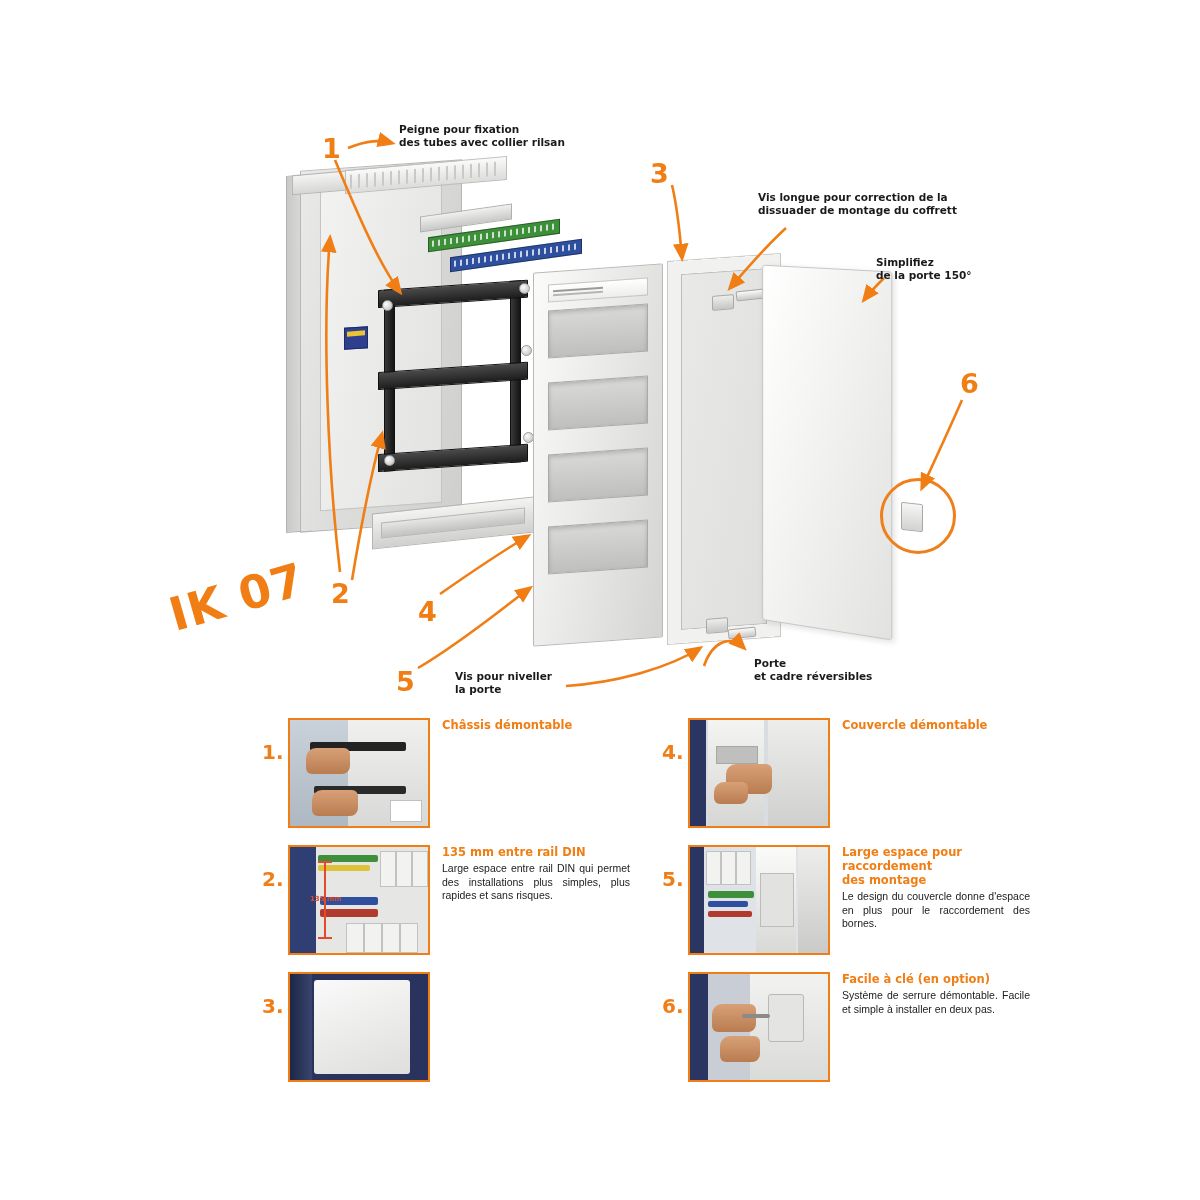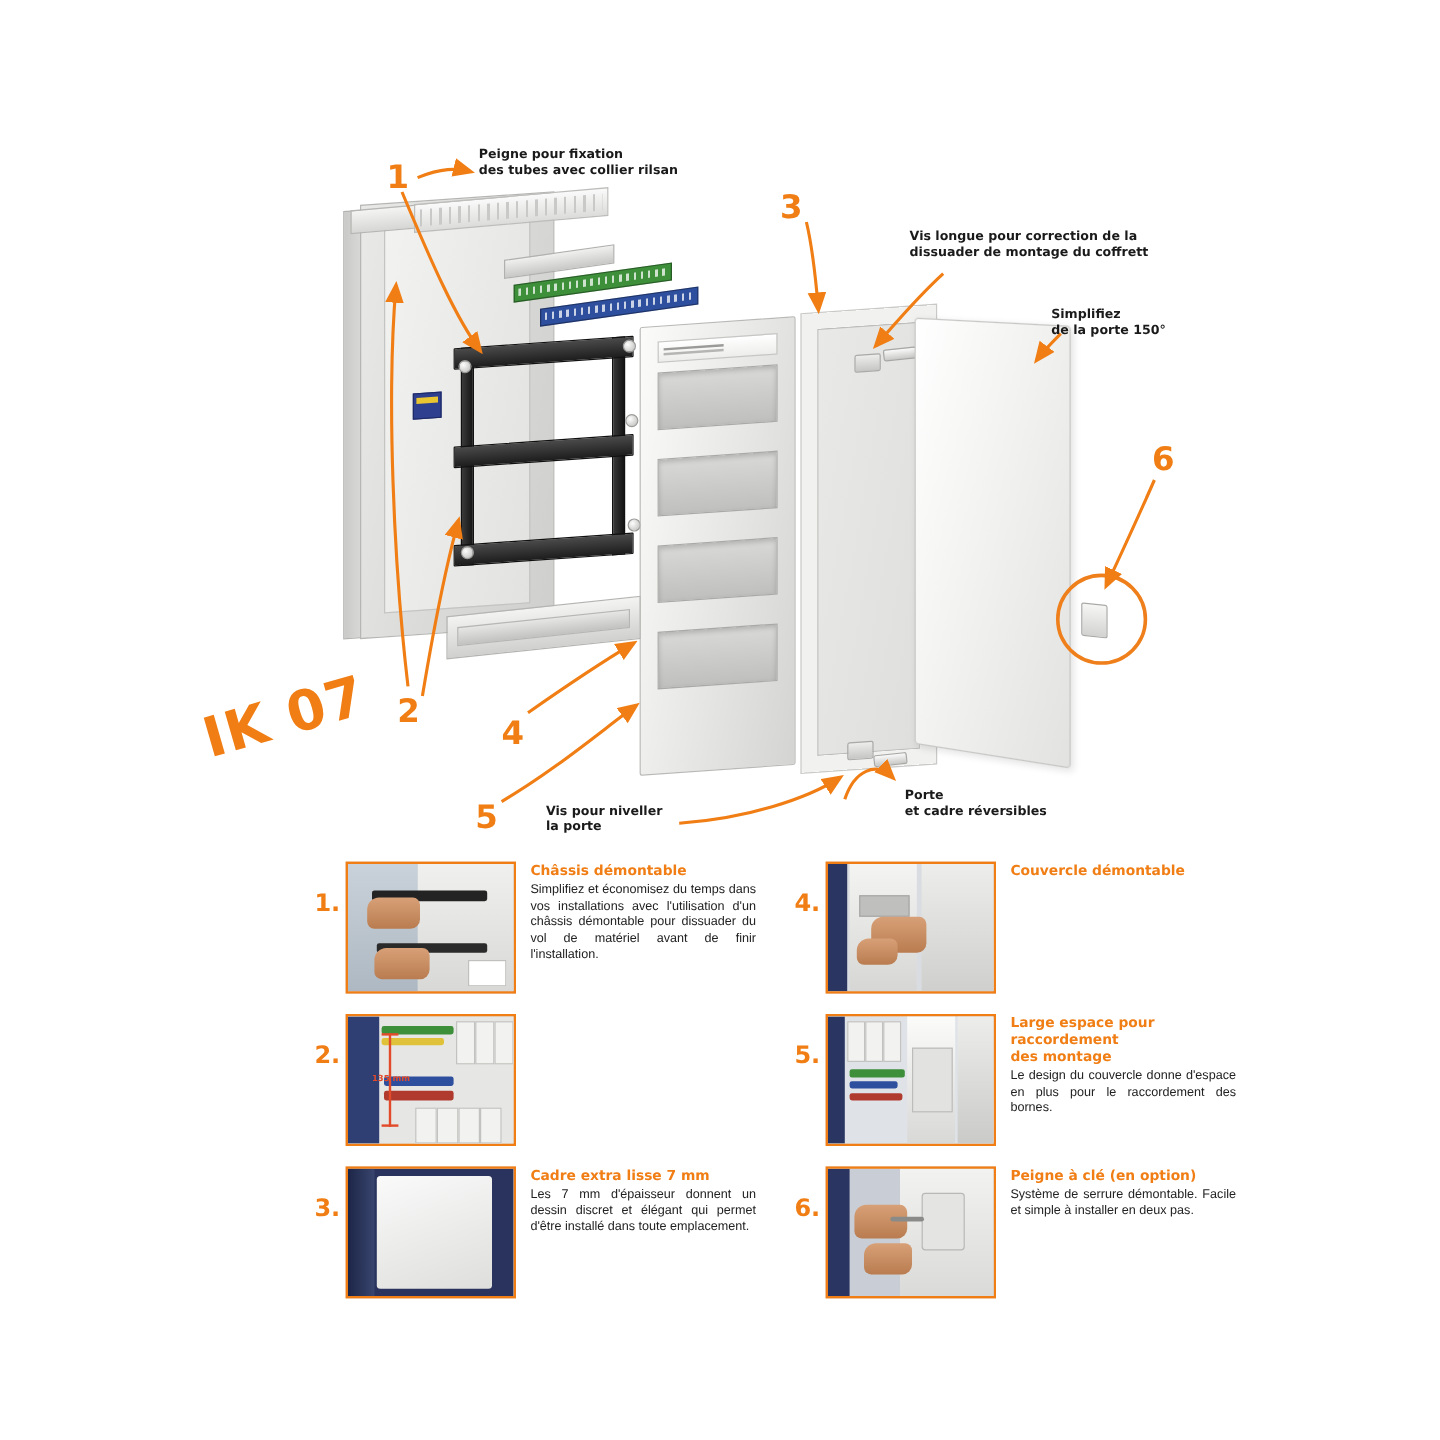--- a/index.html
+++ b/index.html
@@ -459,21 +459,20 @@
           <div class="t-panel" style="left:58px;top:0;width:80px;height:106px;background:linear-gradient(180deg,#f0f0ee,#d8d8d6)"></div>
           <div class="t-panel" style="left:0;top:0;width:58px;height:106px;background:linear-gradient(180deg,#c9d2da,#aeb8c2)"></div>
           <div class="t-rail" style="left:20px;top:22px;width:96px;height:9px;background:#232323"></div>
           <div class="t-rail" style="left:24px;top:66px;width:92px;height:8px;background:#2a2a2a"></div>
           <div class="t-hand" style="left:16px;top:28px;width:44px;height:26px"></div>
           <div class="t-hand" style="left:22px;top:70px;width:46px;height:26px"></div>
           <div class="t-panel" style="left:100px;top:80px;width:30px;height:20px;background:#ffffff;border:1px solid #c0c0be"></div>
         </div>
         <div class="ftext">
           <div class="ftitle">Châssis démontable</div>
-          <div class="fbody">Simplifiez et économisez du temps dans vos installations avec l'utilisation d'un châssis démontable pour dissuader du vol de matériel avant de finir l'installation.</div>
         </div>
       </div>
 
       <div class="frow">
         <div class="fnum">2.</div>
         <div class="fthumb">
           <div class="t-bg-blue" style="background:#e6e6e4"></div>
           <div class="t-panel" style="left:0;top:0;width:26px;height:106px;background:#2f3f74"></div>
           <div class="t-wire" style="left:28px;top:8px;width:60px;height:7px;background:#3d8f3a"></div>
           <div class="t-wire" style="left:28px;top:18px;width:52px;height:6px;background:#e0c23a"></div>
@@ -484,32 +483,32 @@
           <div class="t-wire" style="left:30px;top:62px;width:58px;height:8px;background:#b03a2e"></div>
           <div class="t-breaker" style="left:56px;top:76px;width:16px;height:28px"></div>
           <div class="t-breaker" style="left:74px;top:76px;width:16px;height:28px"></div>
           <div class="t-breaker" style="left:92px;top:76px;width:16px;height:28px"></div>
           <div class="t-breaker" style="left:110px;top:76px;width:16px;height:28px"></div>
           <div class="measure-line" style="left:34px;top:14px;width:2px;height:78px"></div>
           <div class="measure-line" style="left:28px;top:14px;width:14px;height:2px"></div>
           <div class="measure-line" style="left:28px;top:90px;width:14px;height:2px"></div>
           <div class="measure-txt" style="left:20px;top:48px">135 mm</div>
         </div>
+        <div class="ftext">
+          <div class="ftitle">135 mm entre rail DIN</div>
+          <div class="fbody">Large espace entre rail DIN qui permet des installations plus simples, plus rapides et sans risques.</div>
+        </div>
       </div>
 
       <div class="frow">
         <div class="fnum">3.</div>
         <div class="fthumb">
           <div class="t-bg-blue" style="background:#29335e"></div>
           <div class="t-panel" style="left:24px;top:6px;width:96px;height:94px;background:linear-gradient(160deg,#fafafa,#dededc);border-radius:3px"></div>
           <div class="t-panel" style="left:0;top:0;width:22px;height:106px;background:linear-gradient(90deg,#1d2647,#39456f)"></div>
-        </div>
-        <div class="ftext">
-          <div class="ftitle">Cadre extra lisse 7 mm</div>
-          <div class="fbody">Les 7 mm d'épaisseur donnent un dessin discret et élégant qui permet d'être installé dans toute emplacement.</div>
         </div>
       </div>
 
     </div>
 
     <div class="fcol right">
 
       <div class="frow">
         <div class="fnum">4.</div>
         <div class="fthumb">
@@ -555,21 +554,21 @@
         <div class="fthumb">
           <div class="t-bg-blue" style="background:#c9ced6"></div>
           <div class="t-panel" style="left:0;top:0;width:18px;height:106px;background:#2b3561"></div>
           <div class="t-panel" style="left:60px;top:0;width:78px;height:106px;background:linear-gradient(180deg,#f2f2f0,#dadad8)"></div>
           <div class="t-panel" style="left:78px;top:20px;width:34px;height:46px;background:#e4e4e2;border:1px solid #b8b8b6;border-radius:3px"></div>
           <div class="t-hand" style="left:22px;top:30px;width:44px;height:28px"></div>
           <div class="t-hand" style="left:30px;top:62px;width:40px;height:26px"></div>
           <div class="t-wire" style="left:52px;top:40px;width:28px;height:4px;background:#8a8a88"></div>
         </div>
         <div class="ftext">
-          <div class="ftitle">Peigne à clé (en option)</div>
+          <div class="ftitle">Facile à clé (en option)</div>
           <div class="fbody">Système de serrure démontable. Facile et simple à installer en deux pas.</div>
         </div>
       </div>
 
     </div>
   </div>
 
 </div>
 
 </body></html>

